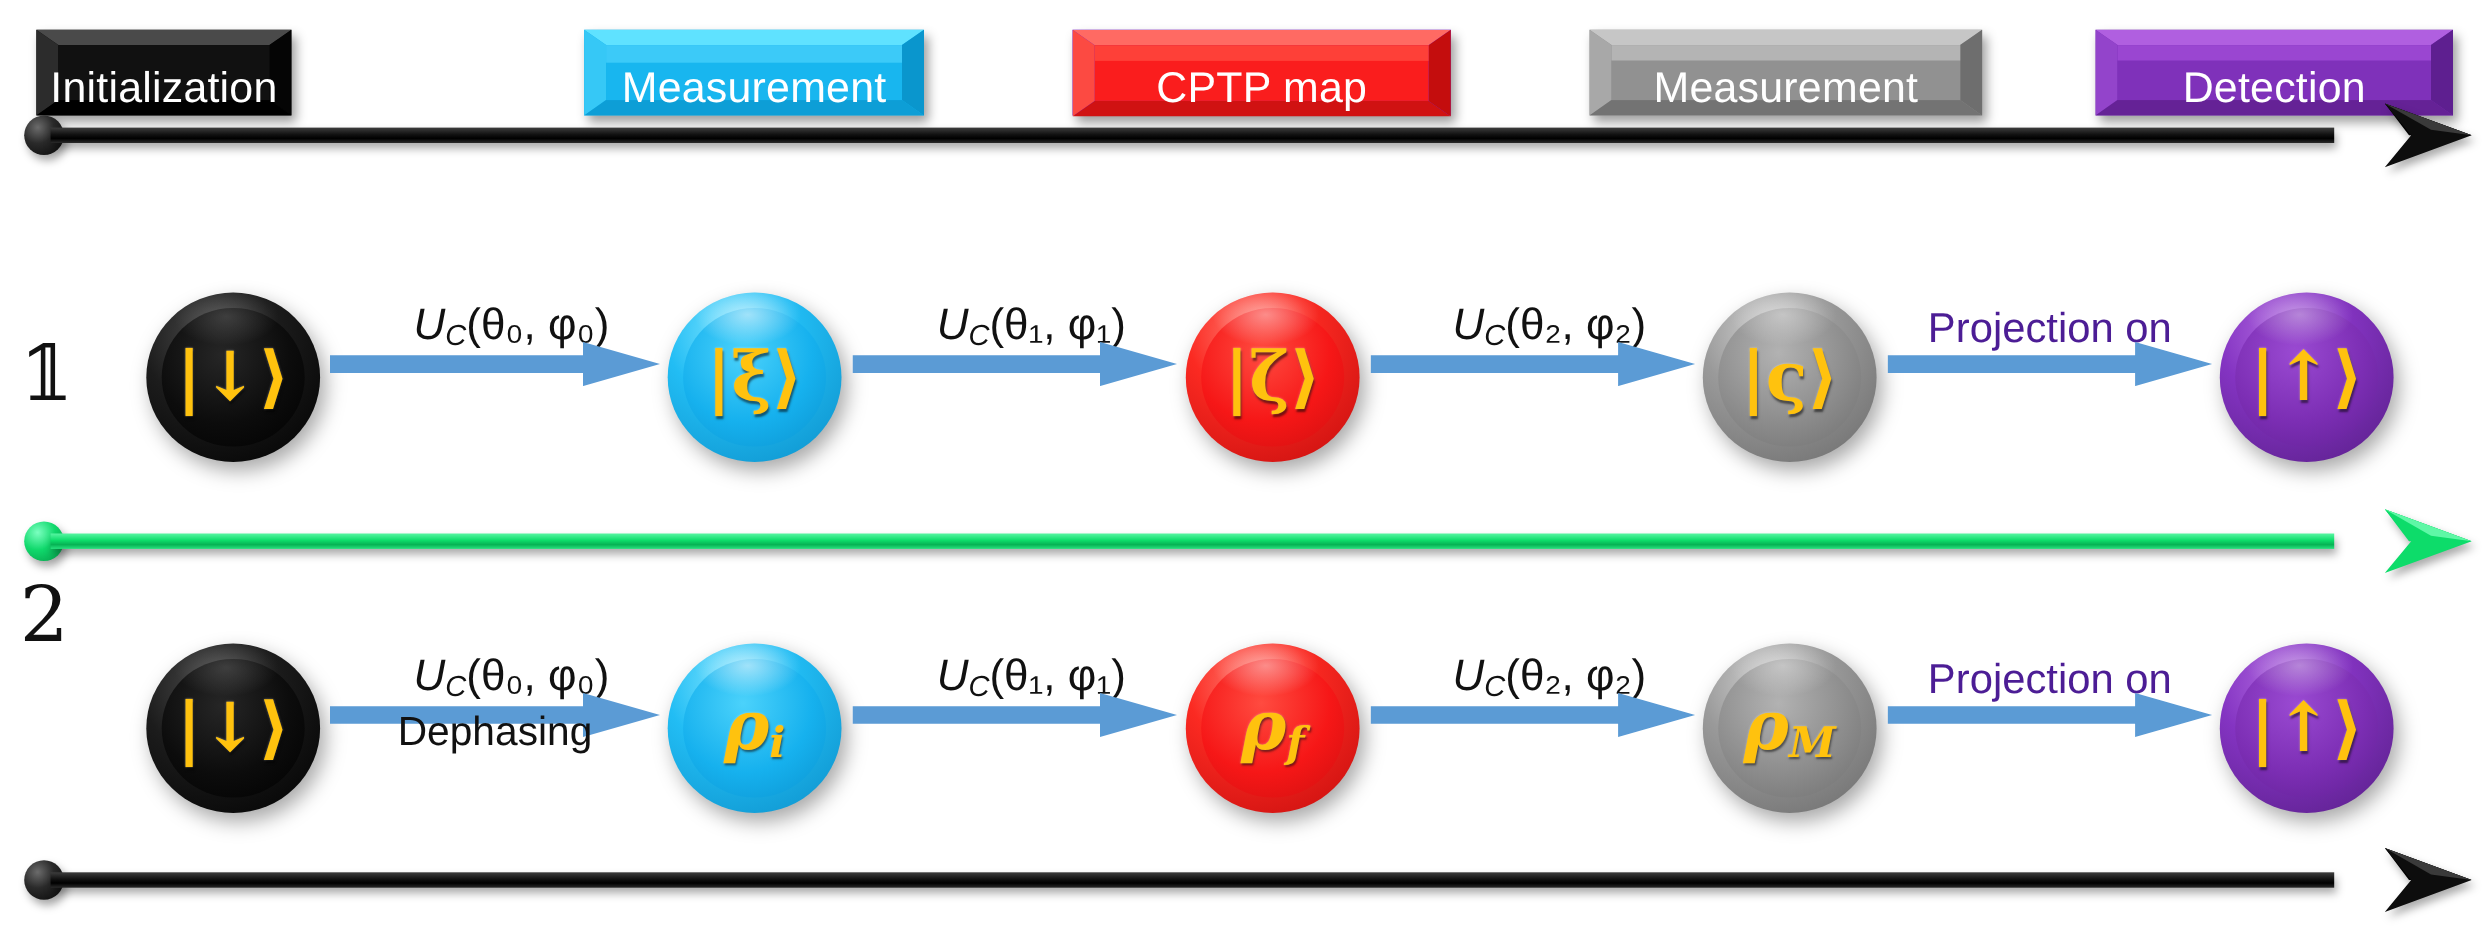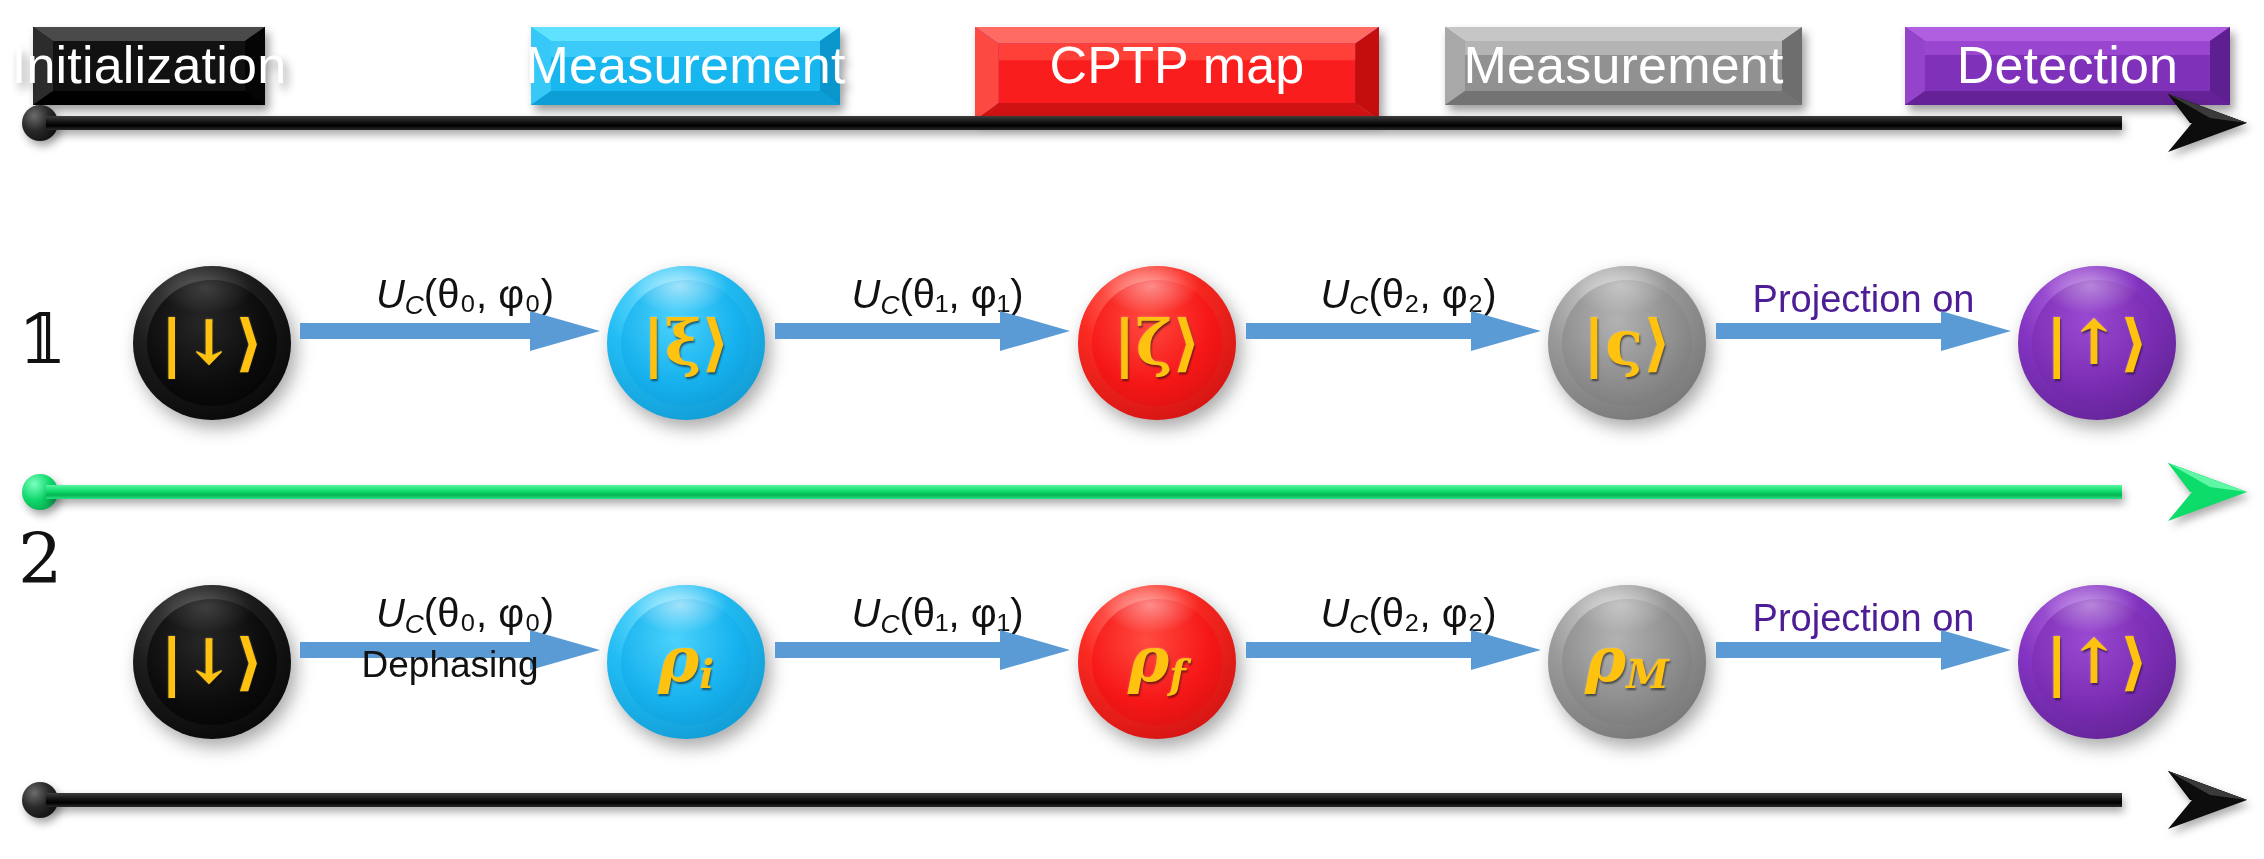--- a/index.html
+++ b/index.html
@@ -3,24 +3,24 @@
 <meta charset="utf-8">
 <style>
   html,body{margin:0;padding:0;background:#ffffff;}
   body{width:2264px;height:859px;overflow:hidden;font-family:"Liberation Sans",sans-serif;}
   #stage{position:relative;width:2264px;height:859px;background:#fff;}
 
   
   .hdrbox{
     position:absolute;
     box-sizing:border-box;
-    display:flex;align-items:center;justify-content:center;
+    display:flex;align-items:flex-end;justify-content:center;
     color:#ffffff;
     font-family:"Liberation Sans",sans-serif;
-    font-size:52px;
+    font-size:39px;
     letter-spacing:0.2px;
     white-space:nowrap;
     filter:drop-shadow(4px 6px 5px rgba(0,0,0,0.38));
   }
   .hdrbox .bevel{
     position:absolute;inset:0;
   }
   .hdrbox .lbl{position:relative;z-index:5;padding-bottom:2px;}
 
   
@@ -119,21 +119,21 @@
       <polygon points="0,0 309,0 289,14 20,14" fill="#5fe2ff"></polygon>
       <polygon points="0,0 20,14 20,64 0,78" fill="#36c8f6"></polygon>
       <polygon points="309,0 309,78 289,64 289,14" fill="#0a96cd"></polygon>
       <polygon points="0,78 20,64 289,64 309,78" fill="#0d9ed6"></polygon>
       <rect x="20" y="14" width="269" height="50" fill="#18b6ef"></rect>
       <rect x="20" y="14" width="269" height="16" fill="#3ccaf8"></rect>
     </svg>
     <span class="lbl">Measurement</span>
   </div>
 
-  <div class="hdrbox" id="hdr2" style="left:975px;top:27px;width:404px;height:78px;background:#6d28d9;">
+  <div class="hdrbox" id="hdr2" style="left:975px;top:27px;width:344px;height:78px;background:#6d28d9;">
     <svg class="bevel" viewBox="0 0 340 78" preserveAspectRatio="none">
       <polygon points="0,0 340,0 320,14 20,14" fill="#ff6a63"></polygon>
       <polygon points="0,0 20,14 20,64 0,78" fill="#fc4a42"></polygon>
       <polygon points="340,0 340,78 320,64 320,14" fill="#c40d0d"></polygon>
       <polygon points="0,78 20,64 320,64 340,78" fill="#d01212"></polygon>
       <rect x="20" y="14" width="300" height="50" fill="#fa1d1d"></rect>
       <rect x="20" y="14" width="300" height="14" fill="#fe4038"></rect>
     </svg>
     <span class="lbl">CPTP map</span>
   </div>

